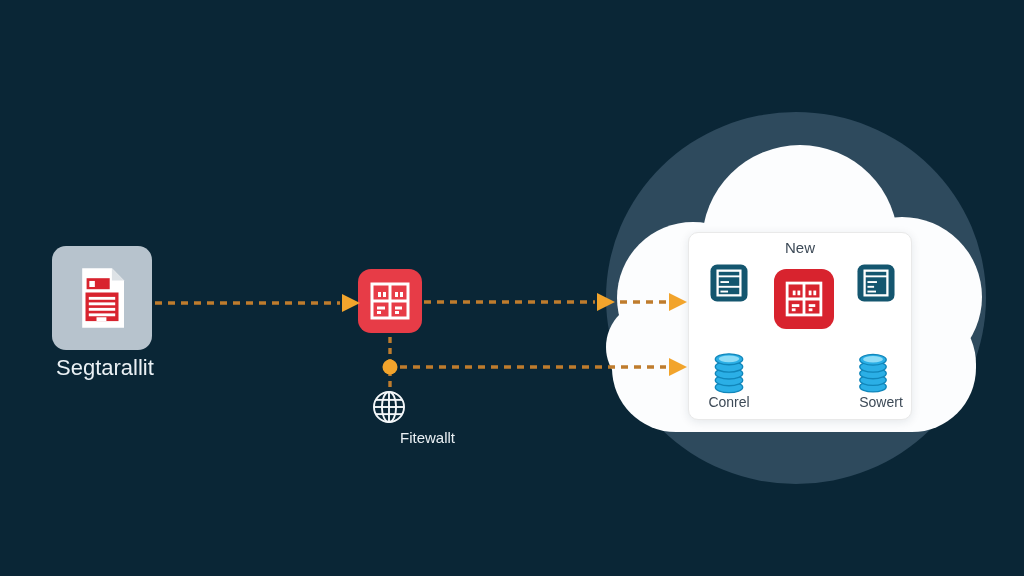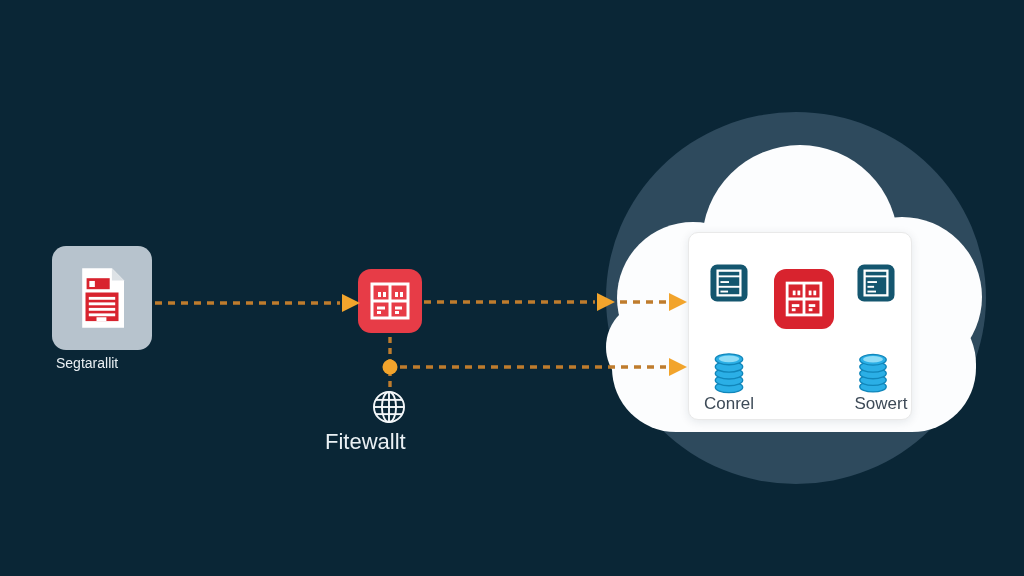--- a/index.html
+++ b/index.html
@@ -29,34 +29,34 @@
   .panel{left:688px;top:232px;width:224px;height:188px;background:var(--panel-bg);
          border:1px solid var(--panel-border);border-radius:10px;
          box-shadow:0 2px 10px rgba(20,40,60,.10);z-index:10}
   .panel-title{position:absolute;left:0;top:6px;width:100%;text-align:center;
                color:var(--label-dark);font-size:15px}
   .srv1{left:21px;top:30px;width:38px;height:40px}
   .fw-cloud{left:85px;top:35px;width:60px;height:62px}
   .srv2{left:168px;top:30px;width:38px;height:40px}
   .db1{left:22px;top:118px;width:36px;height:43px}
   .db2{left:167px;top:118px;width:34px;height:43px}
-  .db-label{top:161px;width:80px;text-align:center;color:var(--label-dark);font-size:17px}
+  .db-label{top:161px;width:80px;text-align:center;color:var(--label-dark);font-size:14px}
   .dbl1{left:0px}
   .dbl2{left:152px}
 
   
   .tile{left:52px;top:246px;width:100px;height:104px;background:var(--tile-bg);
         border-radius:14px;z-index:3;display:flex;align-items:center;justify-content:center}
-  .src-label{left:56px;top:355px;color:var(--label-light);font-size:14px;z-index:3}
+  .src-label{left:56px;top:355px;color:var(--label-light);font-size:22px;z-index:3}
 
   
   .fw-mid{left:358px;top:269px;width:64px;height:64px;z-index:3}
   .globe{left:370px;top:388px;width:38px;height:38px;z-index:3}
-  .fw-label{left:325px;top:429px;width:130px;text-align:left;color:var(--label-light);
-            font-size:22px;z-index:3}
+  .fw-label{left:325px;top:429px;width:130px;text-align:right;color:var(--label-light);
+            font-size:15px;z-index:3}
 
   .arrows{left:0;top:0;width:1024px;height:576px;z-index:20;pointer-events:none}
   svg{display:block}
 </style>
 </head>
 <body>
 
 <div class="stage">
 
   <div class="abs halo"></div>
@@ -108,20 +108,21 @@
       <ellipse cx="24" cy="24" rx="9" ry="19"></ellipse>
       <line x1="24" y1="5" x2="24" y2="43"></line>
       <line x1="5" y1="24" x2="43" y2="24"></line>
       <line x1="7.5" y1="15" x2="40.5" y2="15"></line>
       <line x1="7.5" y1="33" x2="40.5" y2="33"></line>
     </svg>
   </div>
   <div class="abs fw-label">Fitewallt</div>
 
   <div class="abs panel">
+    <div class="panel-title">New</div>
 
     <span class="abs srv1">
       <svg width="38" height="40" viewBox="0 0 40 40">
         <rect x="0.5" y="0.5" width="39" height="39" rx="7" fill="var(--server-teal)"></rect>
         <rect x="8" y="7" width="24" height="26" fill="none" stroke="#fff" stroke-width="2.4"></rect>
         <line x1="8" y1="13" x2="32" y2="13" stroke="#fff" stroke-width="2"></line>
         <line x1="11" y1="19" x2="20" y2="19" stroke="#fff" stroke-width="2"></line>
         <line x1="8" y1="24" x2="32" y2="24" stroke="#fff" stroke-width="2"></line>
         <line x1="11" y1="29" x2="19" y2="29" stroke="#fff" stroke-width="2"></line>
       </svg>

